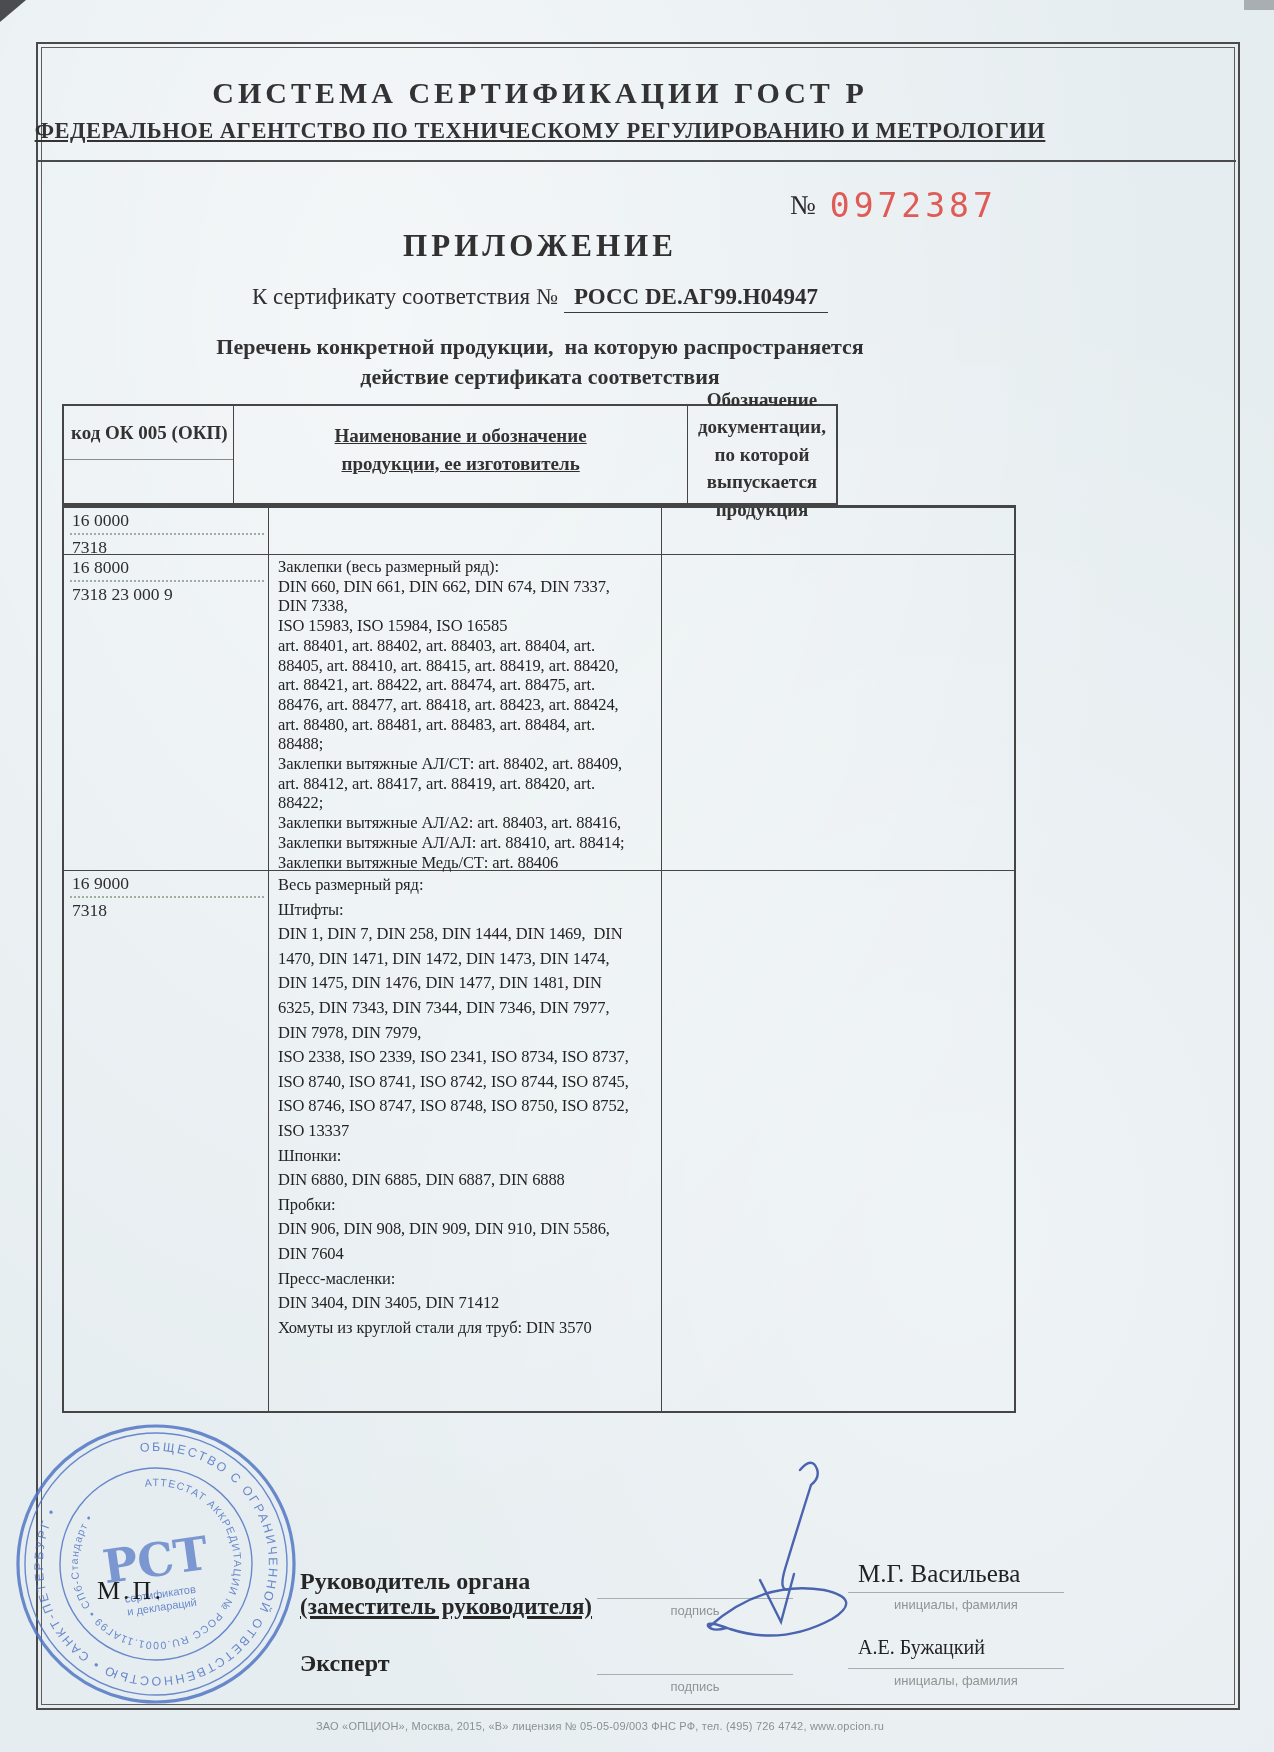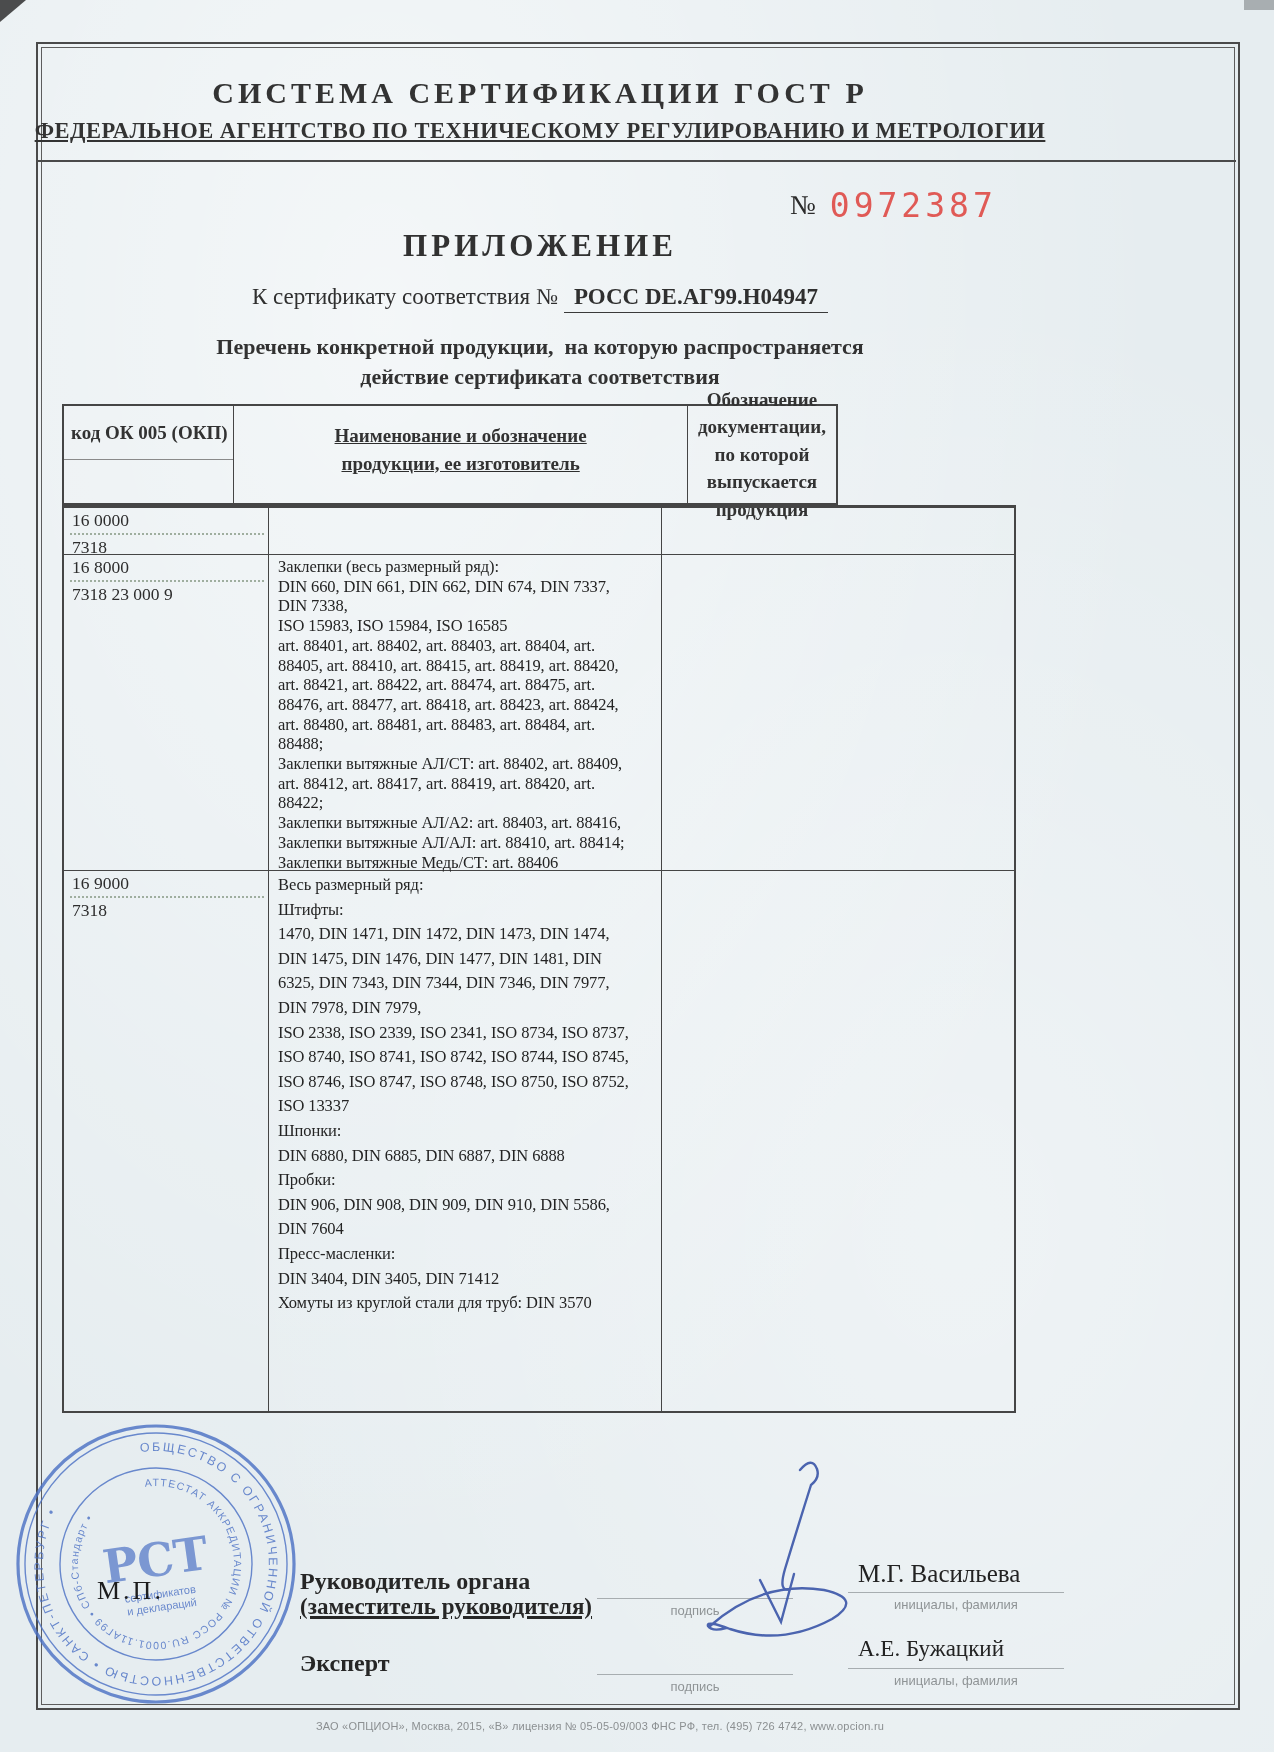--- a/index.html
+++ b/index.html
@@ -87,21 +87,21 @@
 
   .sign-line{position:absolute;border-top:1.2px solid #a7adb0;width:196px;left:597px;}
   .sign-line-1{top:1598px;}
   .sign-line-2{top:1674px;}
   .sign-cap{position:absolute;left:597px;width:196px;text-align:center;
     font-family:"Liberation Sans", sans-serif;font-size:13px;color:#8f9496;}
   .sign-cap-1{top:1603px;}
   .sign-cap-2{top:1679px;}
 
   .name-1{position:absolute;left:858px;top:1560px;font-size:25px;color:#222;}
-  .name-2{position:absolute;left:858px;top:1636px;font-size:23px;color:#222;}
+  .name-2{position:absolute;left:858px;top:1636px;font-size:20px;color:#222;}
   .name-line{position:absolute;border-top:1.2px solid #a7adb0;width:216px;left:848px;}
   .name-line-1{top:1592px;}
   .name-line-2{top:1668px;}
   .name-cap{position:absolute;left:848px;width:216px;text-align:center;
     font-family:"Liberation Sans", sans-serif;font-size:13px;color:#8f9496;}
   .name-cap-1{top:1597px;}
   .name-cap-2{top:1673px;}
 
   .stamp-svg{position:absolute;left:6px;top:1414px;z-index:2;opacity:.82;}
   .sig-svg{position:absolute;left:560px;top:1440px;z-index:2;opacity:.9;}
@@ -186,20 +186,21 @@
     <div class="tc3"></div>
   </div>
   <div class="trow row-3">
     <div class="tc1">
       <div class="code-top">16 9000</div>
       <div class="code-bot">7318</div>
     </div>
     <div class="tc2">
         <div class="tline">Весь размерный ряд:</div>
         <div class="tline">Штифты:</div>
+        <div class="tline">DIN 1, DIN 7, DIN 258, DIN 1444, DIN 1469,  DIN</div>
         <div class="tline">1470, DIN 1471, DIN 1472, DIN 1473, DIN 1474,</div>
         <div class="tline">DIN 1475, DIN 1476, DIN 1477, DIN 1481, DIN</div>
         <div class="tline">6325, DIN 7343, DIN 7344, DIN 7346, DIN 7977,</div>
         <div class="tline">DIN 7978, DIN 7979,</div>
         <div class="tline">ISO 2338, ISO 2339, ISO 2341, ISO 8734, ISO 8737,</div>
         <div class="tline">ISO 8740, ISO 8741, ISO 8742, ISO 8744, ISO 8745,</div>
         <div class="tline">ISO 8746, ISO 8747, ISO 8748, ISO 8750, ISO 8752,</div>
         <div class="tline">ISO 13337</div>
         <div class="tline">Шпонки:</div>
         <div class="tline">DIN 6880, DIN 6885, DIN 6887, DIN 6888</div>

